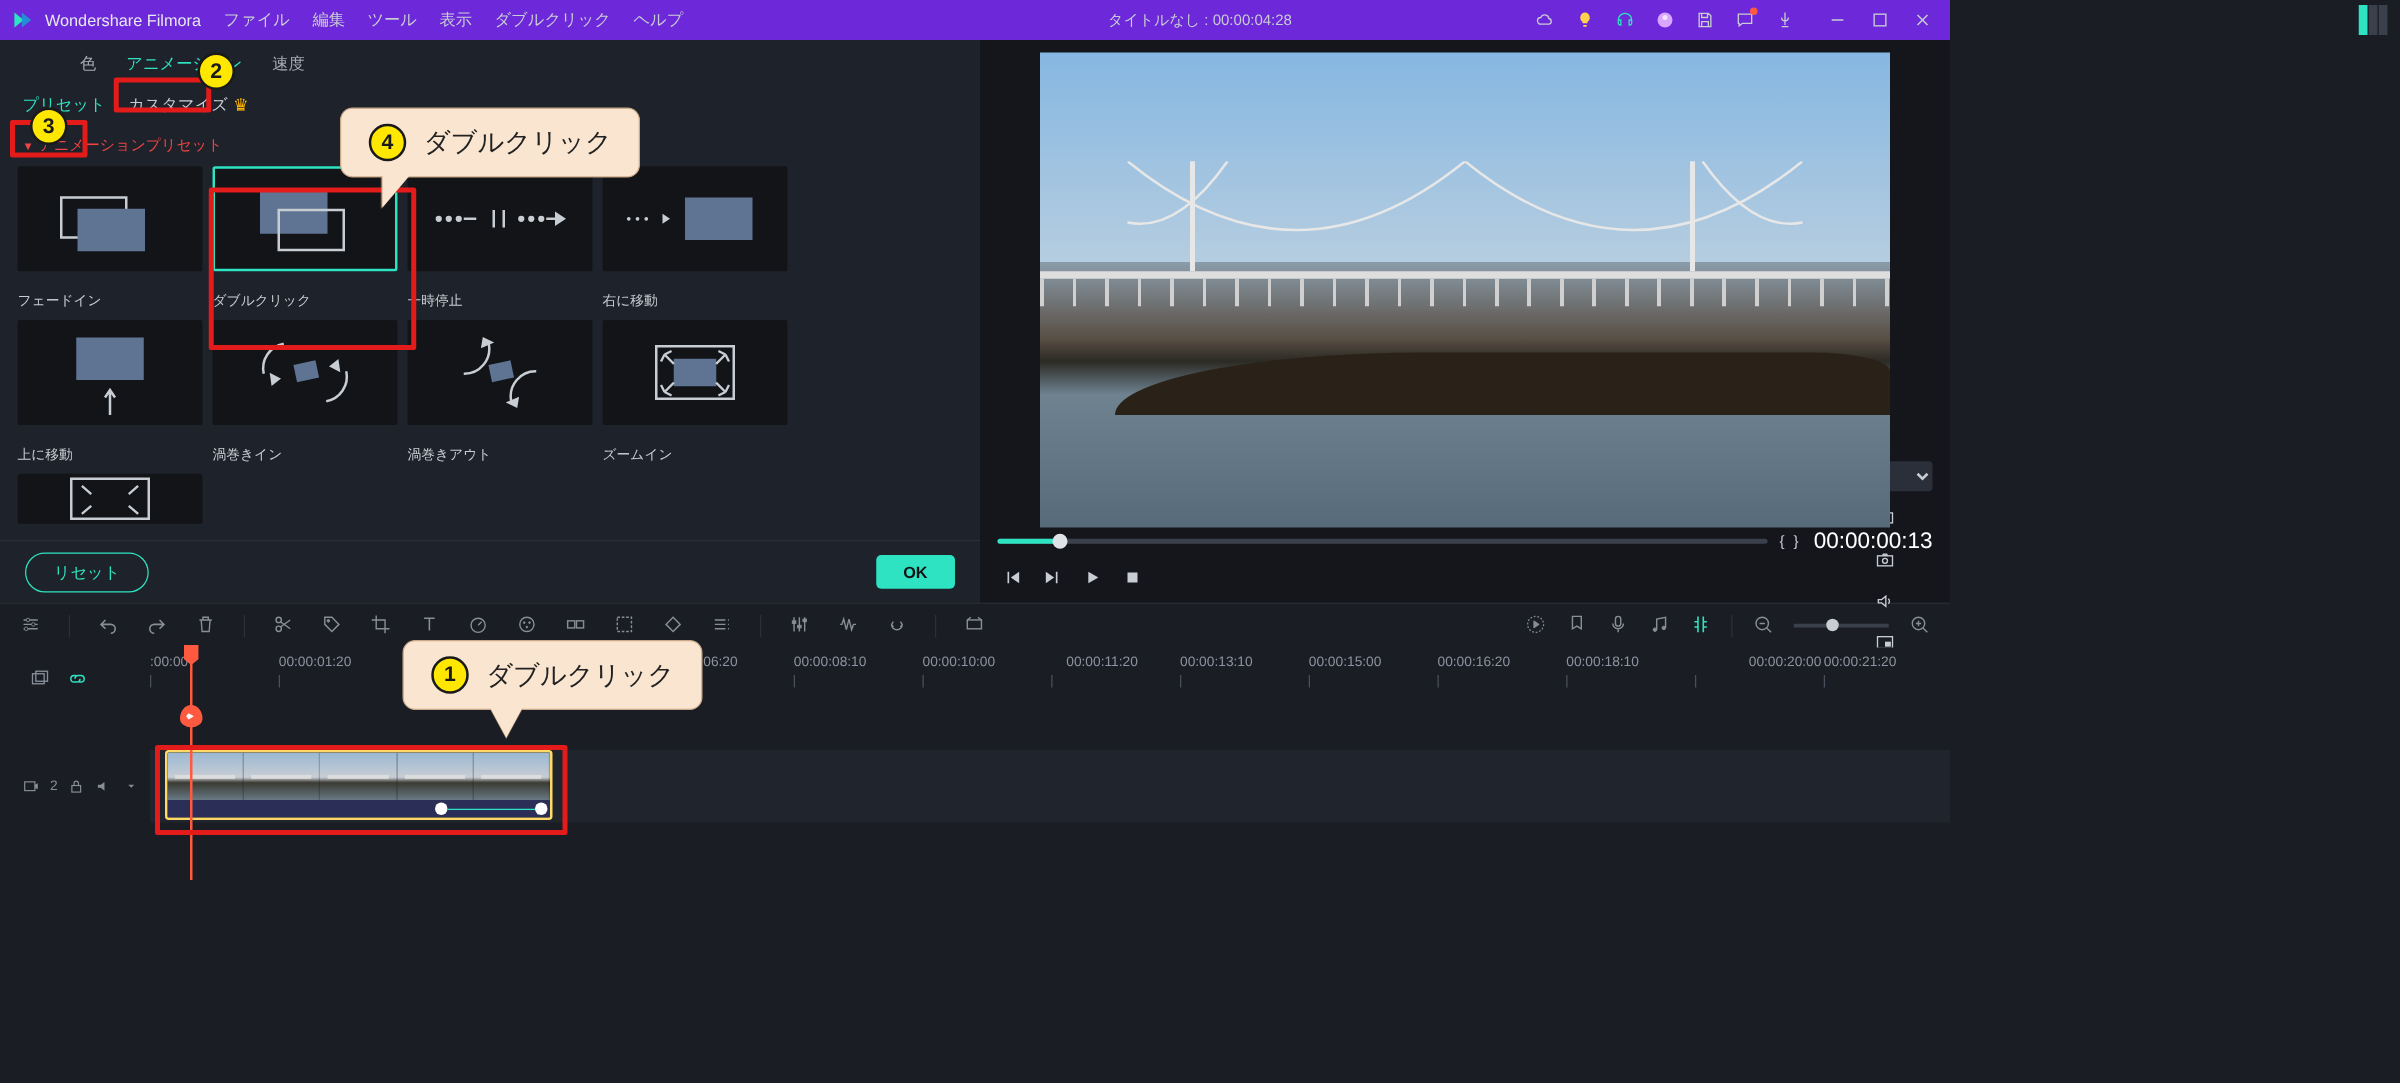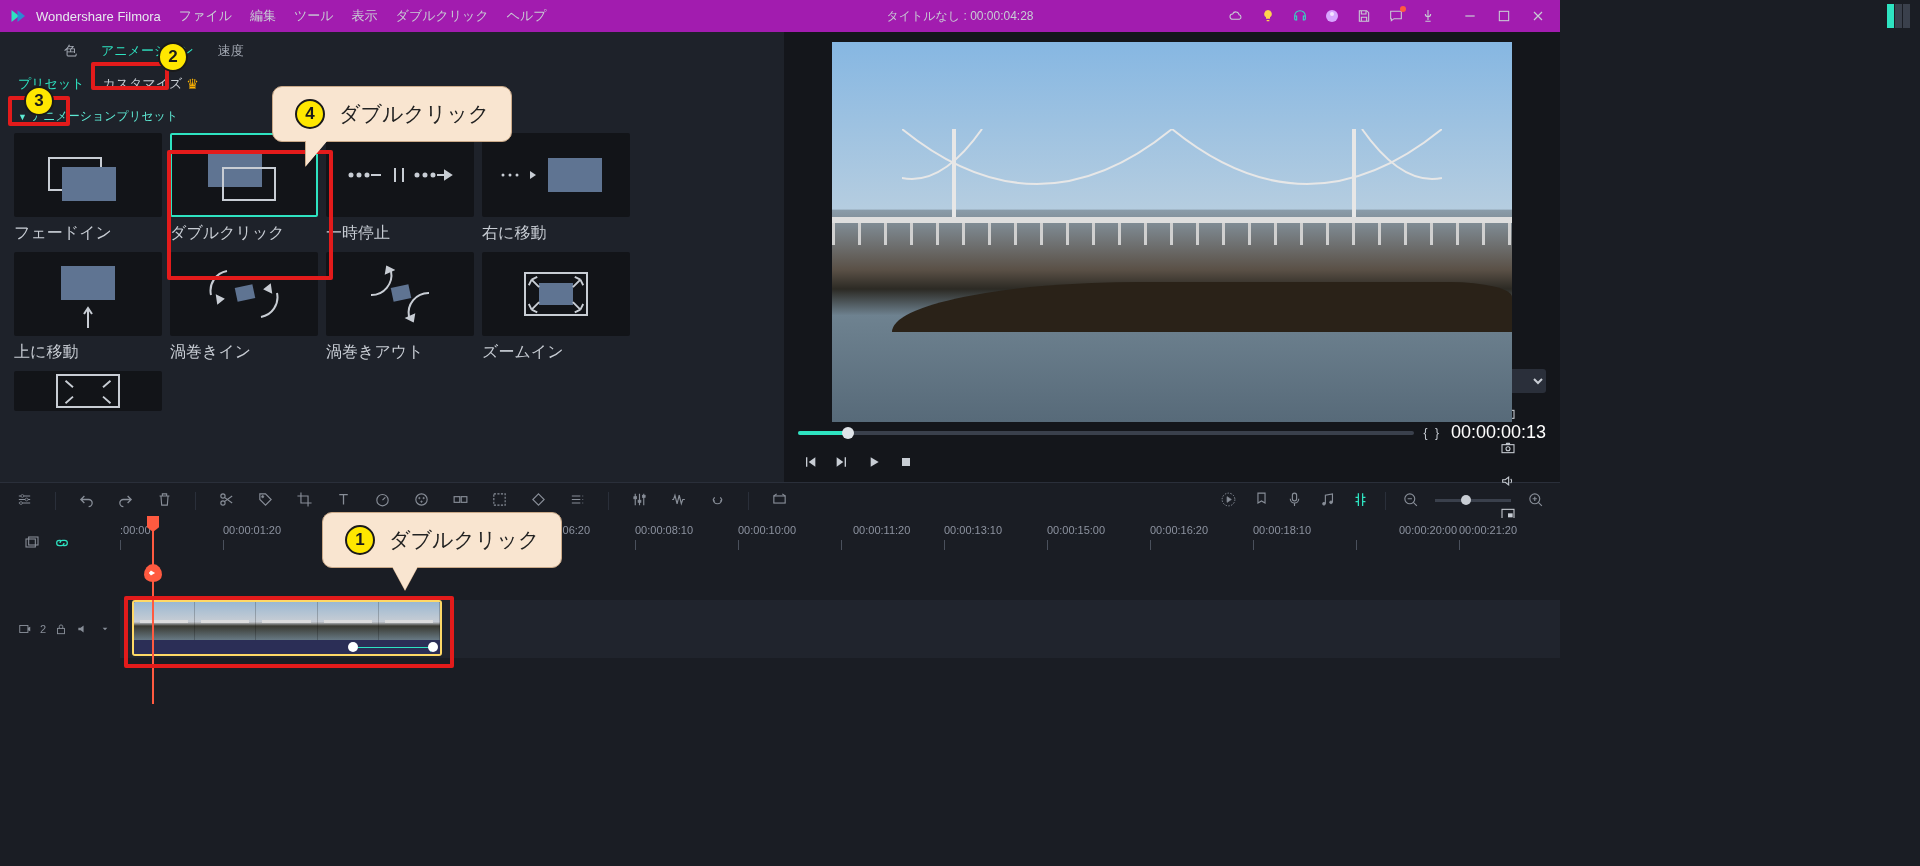--- a/index.html
+++ b/index.html
@@ -1,19 +1,19 @@
 <!DOCTYPE html>
 <html><head>
 <meta charset="utf-8">
 <style>
 * { margin: 0; padding: 0; box-sizing: border-box; user-select: none; }
 body { width: 1560px; height: 704px; background: #1a1d24; font-family: "Meiryo", "Segoe UI", sans-serif; color: #c8cdd4; font-size: 12px; overflow: hidden; }
 
 
-.titlebar { height: 32px; background: #a21caf; display: flex; align-items: center; padding: 0 14px 0 10px; }
+.titlebar { height: 32px; background: #6d28d9; display: flex; align-items: center; padding: 0 14px 0 10px; }
 .logo { width: 18px; height: 18px; margin-right: 8px; }
 .titlebar .brand { font-size: 13px; color: #e6e9ee; margin-right: 18px; }
 .menubar { display: flex; gap: 18px; font-size: 13px; }
 .menubar span { color: #c8cdd4; }
 .title-center { position: absolute; left: 50%; transform: translateX(-50%); font-size: 12px; color: #c8cdd4; }
 .title-right { margin-left: auto; display: flex; align-items: center; gap: 16px; }
 .title-right .ico { width: 16px; height: 16px; display: inline-flex; align-items: center; justify-content: center; }
 .title-right svg { width: 16px; height: 16px; }
 .win-btns { display: flex; gap: 18px; margin-left: 10px; }
 
@@ -22,30 +22,30 @@
 .panel-left { width: 784px; background: #1e222a; display: flex; flex-direction: column; position: relative; }
 .panel-right { flex: 1; background: #14161b; display: flex; flex-direction: column; }
 
 
 .prop-tabs { height: 34px; display: flex; align-items: flex-end; padding-left: 58px; gap: 12px; }
 .prop-tab { font-size: 13px; color: #a5abb5; padding: 4px 6px 6px; }
 .prop-tab.active { color: #2ee3c1; }
 .sub-tabs { height: 36px; display: flex; align-items: center; padding-left: 18px; gap: 18px; font-size: 13px; }
 .sub-tab { color: #c8cdd4; display: flex; align-items: center; gap: 4px; }
 .sub-tab.active { color: #2ee3c1; }
-.row-sec { padding: 6px 0 4px 18px; font-size: 12px; color: #5eead4; }
+.row-sec { padding: 6px 0 4px 18px; font-size: 12px; color: #ef4444; }
 .disclose { display: inline-block; transform: rotate(0deg); margin-right: 4px; font-size: 9px; }
 
 .preset-grid { padding: 4px 8px 0 14px; display: flex; flex-wrap: wrap; gap: 8px; overflow-y: auto; flex: 1; align-content: flex-start; }
 .preset { width: 148px; }
 .preset .thumb { width: 148px; height: 84px; background: #121418; border-radius: 2px; display: flex; align-items: center; justify-content: center; position: relative; }
 .preset .thumb.selected { outline: 2px solid #2ee3c1; outline-offset: -2px; }
 .preset .thumb .rect { width: 54px; height: 34px; background: #5f7492; }
 .preset .thumb .rect2 { width: 54px; height: 34px; border: 2px solid #c8cdd4; position: absolute; }
-.preset .lbl { margin-top: 6px; font-size: 16px; color: #c8cdd4; }
+.preset .lbl { margin-top: 16px; font-size: 11px; color: #c8cdd4; }
 
 .panel-left-footer { height: 50px; border-top: 1px solid #2a2f3a; display: flex; align-items: center; padding: 0 20px; }
 .btn-reset { border: 1px solid #2ee3c1; color: #2ee3c1; background: transparent; padding: 6px 22px; border-radius: 18px; font-size: 13px; }
 .btn-ok { margin-left: auto; background: #2ee3c1; color: #0e1014; padding: 6px 22px; border-radius: 4px; font-size: 13px; border: none; font-weight: 600; }
 
 
 .preview-wrap { flex: 1; display: flex; align-items: center; justify-content: center; padding: 10px 10px 0 10px; }
 .preview { width: 680px; height: 380px; background: linear-gradient(to bottom, #86b7e2 0%, #b5cde0 44%, #8a9caa 44.2%, #5a5046 60%, #2c2a24 65%, #6e8290 72%, #576a79 100%); position: relative; overflow: hidden; }
 .bridge { position: absolute; left: 0; right: 0; top: 175px; height: 30px; }
 .tower-l, .tower-r { position: absolute; top: -88px; width: 4px; height: 88px; background: #e7e7e7; }
@@ -325,20 +325,24 @@
               <svg style="position:absolute;inset:0" viewBox="0 0 64 34">
                 <g stroke="#c8cdd4" stroke-width="2" fill="none">
                   <path d="M16 12L8 5M48 12l8-7M16 22l-8 7M48 22l8 7"></path>
                 </g>
               </svg>
             </div>
           </div>
       </div>
     </div>
 
+    <div class="panel-left-footer">
+      <button class="btn-reset">リセット</button>
+      <button class="btn-ok">OK</button>
+    </div>
 
     <div class="red-box" style="left:91px;top:30px;width:78px;height:28px"></div>
     <div class="red-box" style="left:8px;top:64px;width:62px;height:30px"></div>
     <div class="red-box" style="left:167px;top:118px;width:166px;height:130px"></div>
 
     <div class="bare-badge" style="left:158px;top:10px">
         <span class="num-badge">2</span>
       </div>
     <div class="bare-badge" style="left:24px;top:54px">
         <span class="num-badge">3</span>

